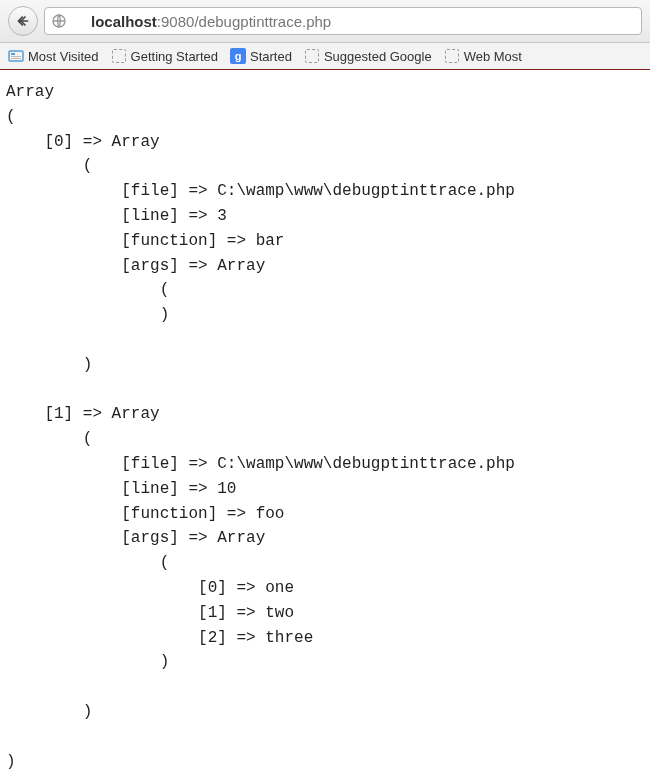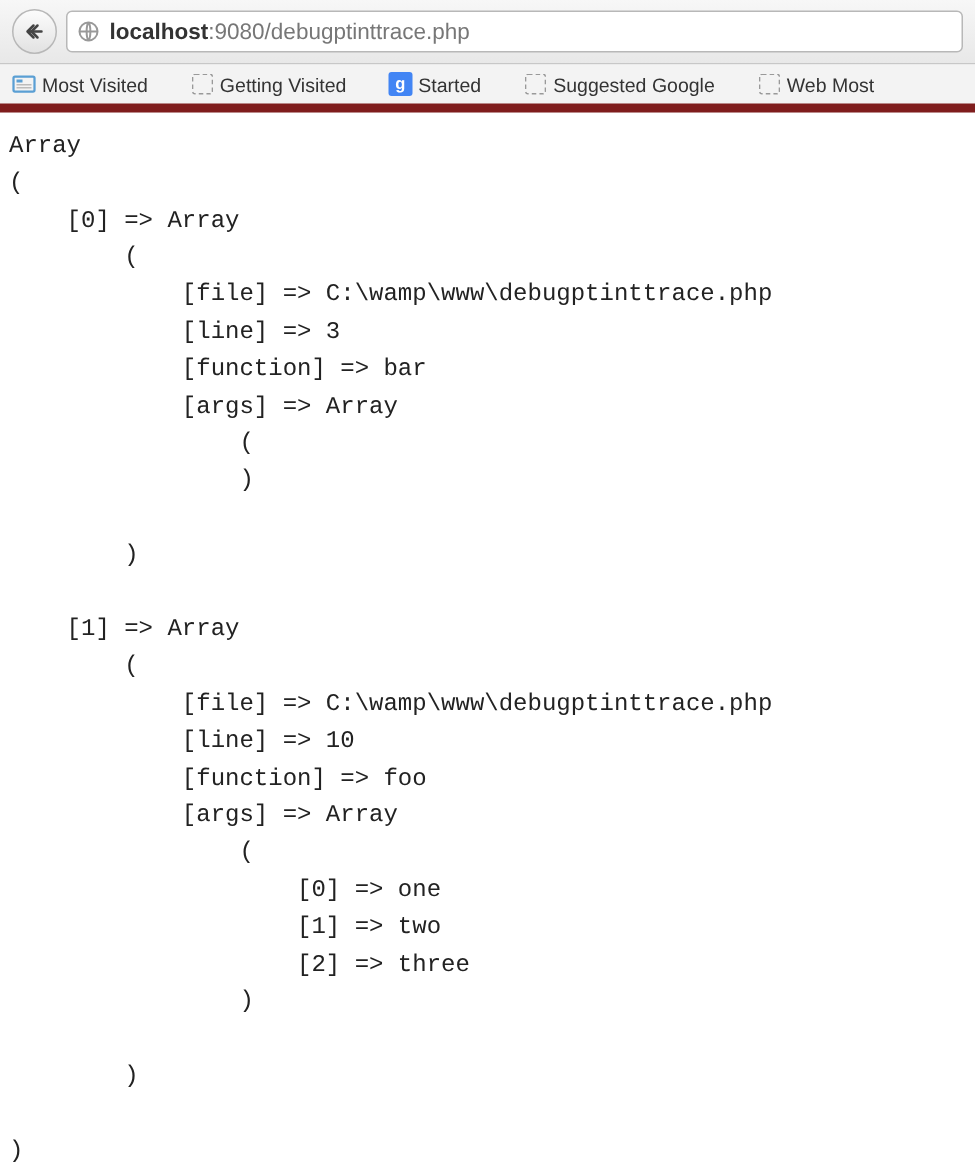--- a/index.html
+++ b/index.html
@@ -32,45 +32,45 @@
     }
     .back-button svg { width: 16px; height: 16px; }
     .url-bar {
       flex: 1;
       background: #fff;
       border: 1px solid #b8b8b8;
       border-radius: 4px;
       padding: 4px 6px;
       display: flex;
       align-items: center;
-      gap: 6px;
+      gap: 24px;
       height: 28px;
     }
     .globe-icon {
       width: 16px;
       height: 16px;
       display: flex;
       align-items: center;
       justify-content: center;
       color: #888;
     }
     .url-text {
       font-size: 15px;
       color: #333;
       font-family: Arial, sans-serif;
     }
     .url-host { font-weight: bold; }
     .url-path { color: #777; font-weight: normal; }
     .bookmarks-bar {
       background: #f3f3f3;
-      border-bottom: 6px solid #7f1d1d;
+      border-bottom: 1px solid #7f1d1d;
       padding: 5px 8px;
       display: flex;
       align-items: center;
-      gap: 28px;
+      gap: 12px;
     }
     .bookmark-item {
       display: flex;
       align-items: center;
       gap: 4px;
       color: #333;
       font-size: 13px;
       cursor: pointer;
       white-space: nowrap;
     }
@@ -142,21 +142,21 @@
           <rect x="3" y="8" width="10" height="1" fill="#bbb"></rect>
           <rect x="3" y="10" width="10" height="1" fill="#bbb"></rect>
         </svg>
     </span>
     <span>Most Visited</span>
   </div>
   <div class="bookmark-item">
     <span class="bm-icon">
         <span class="dashed-icon"></span>
       </span>
-    <span>Getting Visited</span>
+    <span>Getting Started</span>
   </div>
   <div class="bookmark-item">
     <span class="google-icon">g</span>
     <span>Started</span>
   </div>
   <div class="bookmark-item">
     <span class="bm-icon">
         <span class="dashed-icon"></span>
       </span>
     <span>Suggested Google</span>

